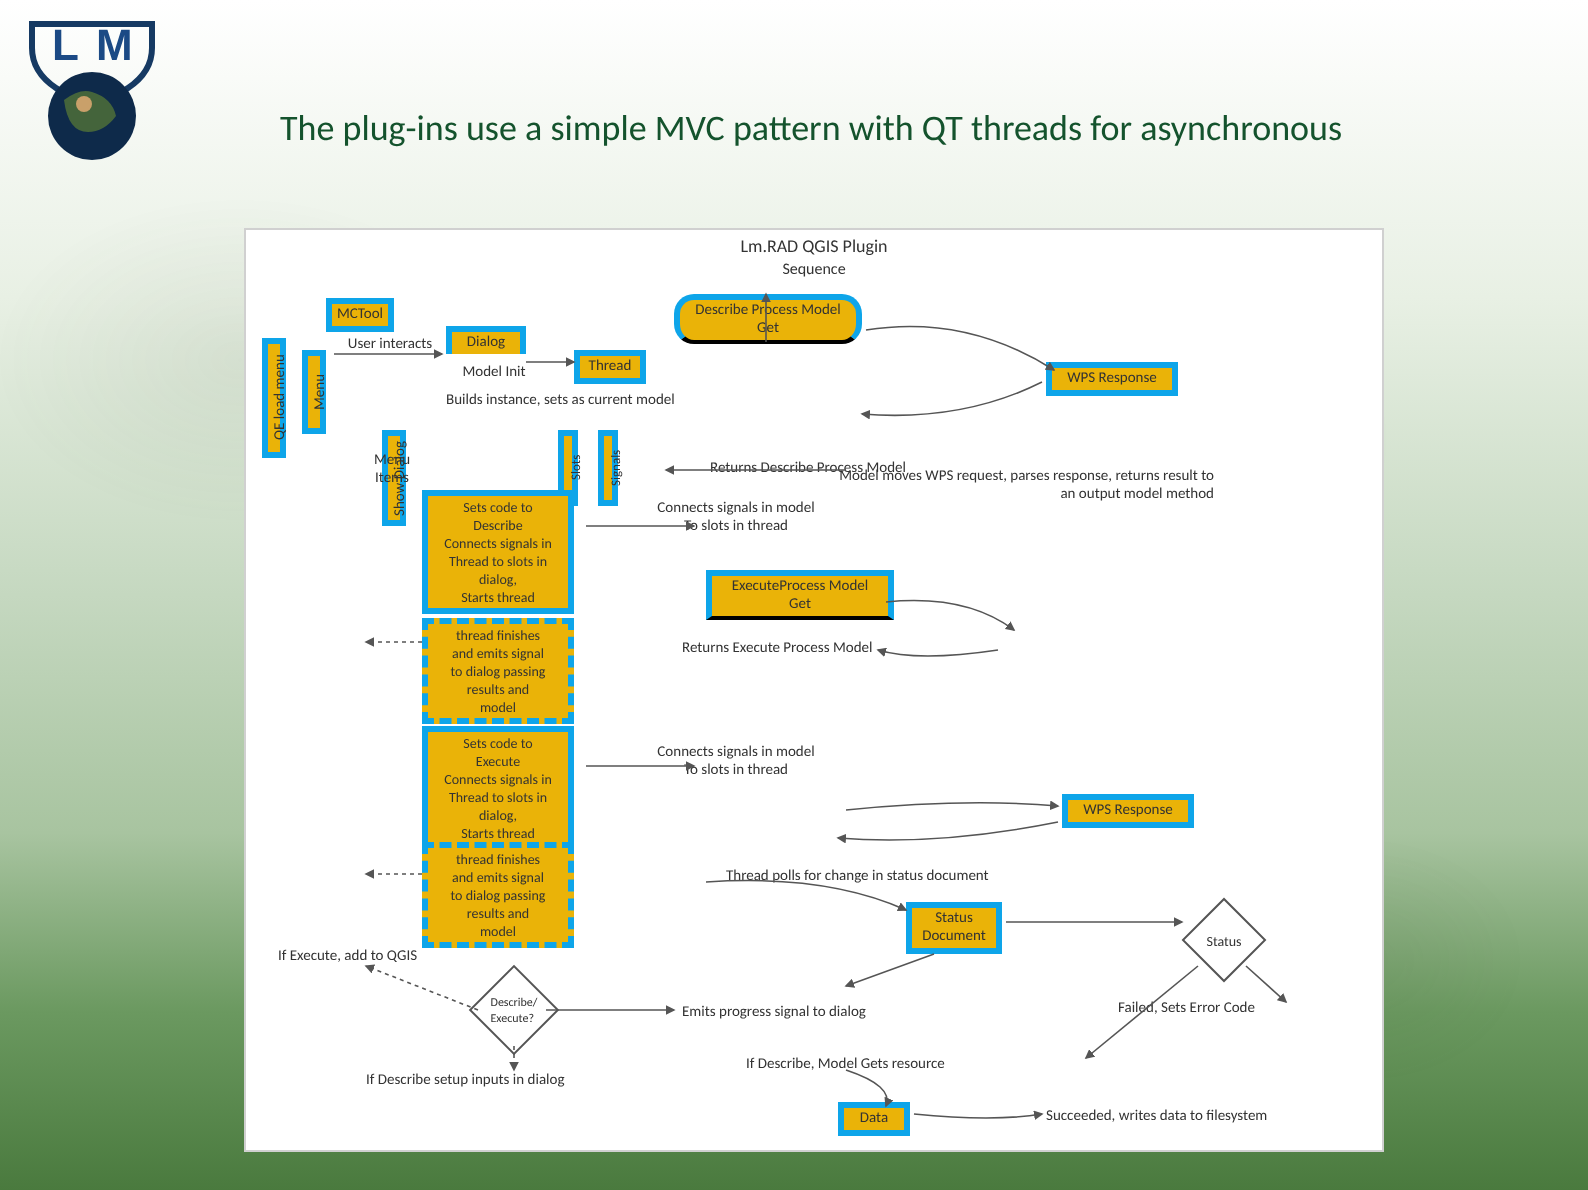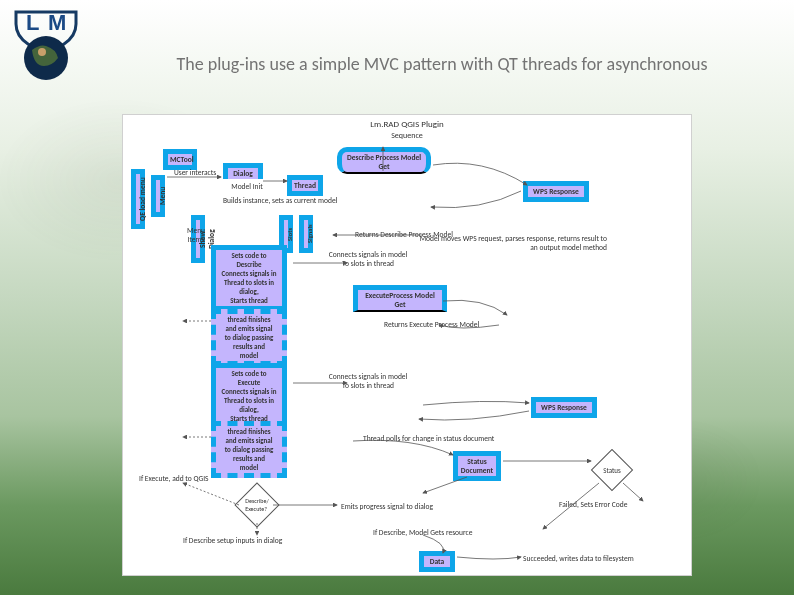--- a/index.html
+++ b/index.html
@@ -28,38 +28,38 @@
 .logo {
   position: absolute;
   top: 10px; left: 14px;
   width: 64px; height: 74px;
 }
 .title {
   position: absolute;
   top: 52px;
   left: 140px;
   right: 50px;
-  text-align: center;
+  text-align: left;
   font-size: 18px;
-  color: #737373;
+  color: #14532d;
   line-height: 1.35;
 }
 .diagram {
   position: absolute;
   top: 114px;
   left: 122px;
   width: 570px;
   height: 462px;
   background: #fff;
   border: 1px solid #d0d0d0;
   font-size: 7.5px;
   color: #333;
 }
 .dlabel { position: absolute; text-align: center; line-height: 1.15; }
-.box { position: absolute; border: 5px solid #0ea5e9; padding: 1px 2px; text-align: center; background: #c4b5fd; font-weight: bold; }
+.box { position: absolute; border: 3px solid #0ea5e9; padding: 1px 2px; text-align: center; background: #eab308; }
 .vbox { writing-mode: vertical-rl; transform: rotate(180deg); }
 .diamond {
   position: absolute;
   width: 44px; height: 28px;
   border: 1px solid #555;
   transform: rotate(45deg);
   background: #fff;
 }
 .diamond span { position:absolute; inset:0; transform: rotate(-45deg); display:flex; align-items:center; justify-content:center; font-size:7px; }
 .dash { border-style: dashed; }
@@ -125,21 +125,21 @@
 Thread to slots in
 dialog,
 Starts thread</div>
 
   <div class="dlabel" style="left:190px;top:136px;width:110px;white-space:pre-line;">Connects signals in model
 To slots in thread</div>
 
   <div class="box" style="left:230px;top:170px;width:94px;white-space:pre-line;border-bottom:2px solid #000;">ExecuteProcess Model
 Get</div>
 
-  <div class="dlabel" style="left:218px;top:206px;width:140px;text-align:left;margin-left:43px;">Returns Execute Process Model</div>
+  <div class="dlabel" style="left:218px;top:206px;width:140px;text-align:left;">Returns Execute Process Model</div>
 
   <div class="box dash" style="left:88px;top:194px;width:76px;white-space:pre-line;font-size:7px;">thread finishes
 and emits signal
 to dialog passing
 results and
 model</div>
 
   <div class="box" style="left:88px;top:248px;width:76px;white-space:pre-line;font-size:7px;">Sets code to
 Execute
 Connects signals in

